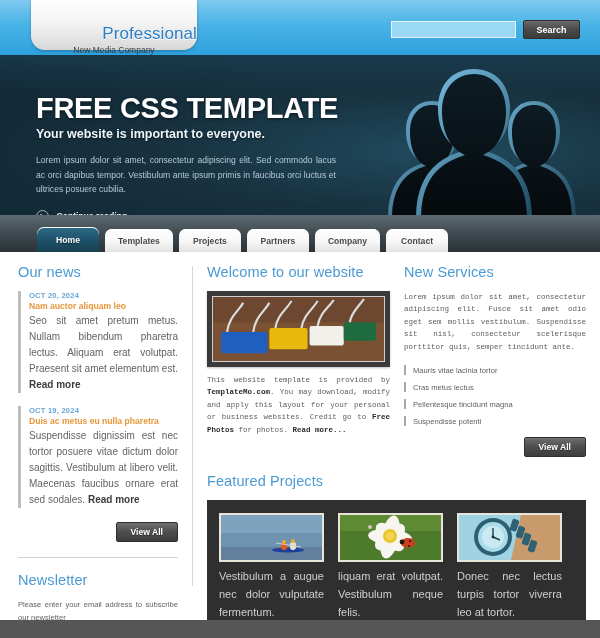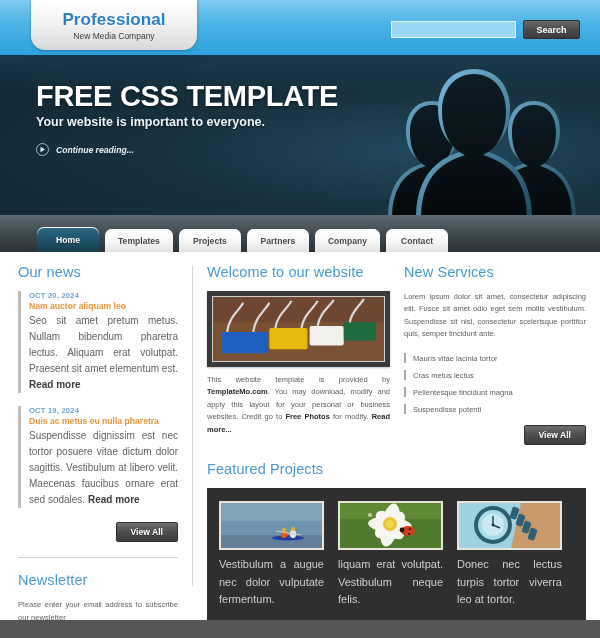--- a/index.html
+++ b/index.html
@@ -17,24 +17,25 @@
     background:linear-gradient(180deg,#7fc9ef 0%,#49b3e6 45%,#2ea1dd 100%);
   }
   .logo-plate {
     position:absolute; left:31px; top:0; width:166px; height:50px;
     background:linear-gradient(180deg,#ffffff 0%,#f4f4f4 45%,#d8d8d8 100%);
     border-bottom-left-radius:14px; border-bottom-right-radius:14px;
     box-shadow:0 1px 3px rgba(0,0,0,.28);
     text-align:center;
   }
   .logo-title {
-    margin-top:10px;
-    font-size:17px; font-weight:bold; color:#2b7fc4;
+    margin-top:24px;
+    font-size:17px; font-weight:normal; color:#2b7fc4;
     letter-spacing:.1px;
     text-shadow:0 1px 0 #fff;
+    text-align:right;
   }
   .logo-sub { font-size:8.5px; color:#3b3b3b; margin-top:1px; }
 
   .search-wrap { position:absolute; right:20px; top:20px; display:flex; align-items:center;justify-content:flex-end; }
   .search-input {
     width:125px; height:17px;
     background:#9bd8f4; border:1px solid #e4f3fc;
     outline:none; color:#0a4b6b; font-size:9px; padding:0 4px;
     font-family:"Liberation Sans", sans-serif;
   }
@@ -48,21 +49,21 @@
 
   
   .banner {
     position:relative; height:160px; overflow:hidden;
     background:radial-gradient(ellipse at 72% 60%, #214a5e 0%, #17313f 45%, #102633 100%);
   }
   .banner:after{
     content:""; position:absolute; inset:0;
     background:linear-gradient(180deg, rgba(30,70,92,.55) 0%, rgba(0,0,0,0) 25%);
   }
-  .banner-text { position:absolute; left:36px; top:26px; width:320px; z-index:3;}
+  .banner-text { position:absolute; left:36px; top:38px; width:320px; z-index:3;}
   .banner h1 {
     font-size:29px; font-weight:bold; color:#ffffff; letter-spacing:-.3px;
     text-shadow:0 1px 3px rgba(0,0,0,.6);
     line-height:1.05;
   }
   .banner h2 {
     font-size:12.5px; font-weight:bold; color:#eef6fa; margin-top:4px;
     text-shadow:0 1px 2px rgba(0,0,0,.6);
   }
   .banner p {
@@ -143,21 +144,21 @@
   
   .two-col { display:flex; gap:14px; }
   .mid { width:183px; }
   .rightc { flex:1; }
 
   .photo-frame {
     border:5px solid #3a3a3a; background:#3a3a3a; width:100%;
     box-shadow:0 1px 2px rgba(0,0,0,.25);
   }
   .photo { display:block; width:100%; height:66px; border:1px solid #cfcfcf;}
-  .body-text { font-size:7.5px; color:#5e5e5e; line-height:1.65; margin-top:7px; text-align:justify;}
+  .body-text { font-size:7.5px; color:#5e5e5e; line-height:1.65; margin-top:7px; text-align:justify;font-family:Liberation Mono, monospace;}
   .link-b { color:#2b2b2b; font-weight:bold; text-decoration:none;}
 
   .svc-list { list-style:none; margin-top:9px; }
   .svc-list li {
     font-size:7.6px; color:#5e5e5e; padding:4px 0 4px 9px;
     position:relative; line-height:1.2;
   }
   .svc-list li:before{
     content:""; position:absolute; left:0; top:3px;
     width:2px; height:10px; background:#a8a8a8;
@@ -208,20 +209,21 @@
         <path d="M34 160 C34 120 55 111 68 107 C55 101 52 85 52 73 C52 56 61 46 74 46 C87 46 96 56 96 73 C96 85 93 101 80 107 C93 111 114 120 114 160 Z" fill="url(#gf)"></path>
         <path d="M132 160 C132 118 154 108 168 104 C154 98 150 84 150 72 C150 54 160 42 176 42 C192 42 202 54 202 72 C202 84 198 98 184 104 C198 108 218 118 218 160 Z" fill="url(#rim)" opacity=".85"></path>
         <path d="M136 160 C136 120 157 111 170 107 C157 101 154 85 154 73 C154 56 163 46 176 46 C189 46 198 56 198 73 C198 85 195 101 182 107 C195 111 214 120 214 160 Z" fill="url(#gf)"></path>
         <path d="M58 160 C58 110 86 98 104 92 C86 84 80 66 80 50 C80 26 94 10 116 10 C138 10 152 26 152 50 C152 66 146 84 128 92 C146 98 174 110 174 160 Z" fill="url(#rim)"></path>
         <path d="M63 160 C63 113 89 102 107 96 C89 88 84 68 84 52 C84 30 97 15 116 15 C135 15 148 30 148 52 C148 68 143 88 125 96 C143 102 169 113 169 160 Z" fill="url(#gf)"></path>
       </g>
     </svg>
     <div class="banner-text">
       <h1>FREE CSS TEMPLATE</h1>
       <h2>Your website is important to everyone.</h2>
+      <p>Lorem ipsum dolor sit amet, consectetur adipiscing elit. Sed commodo lacus ac orci dapibus tempor. Vestibulum ante ipsum primis in faucibus orci luctus et ultrices posuere cubilia.</p>
       <div class="continue">
         <span class="play-icon">
           <svg width="7" height="7" viewBox="0 0 7 7">
               <polygon points="1.5,0.8 6,3.5 1.5,6.2" fill="#dcebf2"></polygon>
             </svg>
         </span>
         <span>Continue reading...</span>
       </div>
     </div>
   </div>
@@ -307,21 +309,21 @@
                 <path d="M14 36 C16 20 26 14 30 6"></path>
                 <path d="M40 36 C42 20 52 14 56 6"></path>
                 <path d="M62 32 C64 18 74 12 78 4"></path>
                 <path d="M88 32 C90 18 100 12 104 4"></path>
                 <path d="M104 30 C106 16 116 10 120 3"></path>
                 <path d="M136 26 C138 14 146 9 150 2"></path>
               </g>
             </svg>
           </div>
           <div class="body-text">
-            <span>This website template is provided by </span><a class="link-b">TemplateMo.com</a><span>. You may download, modify and apply this layout for your personal or business websites. Credit go to </span><a class="link-b">Free Photos</a><span> for modify. </span><a class="link-b">Read more...</a>
+            <span>This website template is provided by </span><a class="link-b">TemplateMo.com</a><span>. You may download, modify and apply this layout for your personal or business websites. Credit go to </span><a class="link-b">Free Photos</a><span> for photos. </span><a class="link-b">Read more...</a>
           </div>
         </div>
 
         <div class="rightc">
           <h3 class="sec">New Services</h3>
           <div class="body-text" style="margin-top:0;">Lorem ipsum dolor sit amet, consectetur adipiscing elit. Fusce sit amet odio eget sem mollis vestibulum. Suspendisse sit nisl, consectetur scelerisque porttitor quis, semper tincidunt ante.</div>
           <ul class="svc-list">
             <li>Mauris vitae lacinia tortor</li>
             <li>Cras metus lectus</li>
             <li>Pellentesque tincidunt magna</li>

